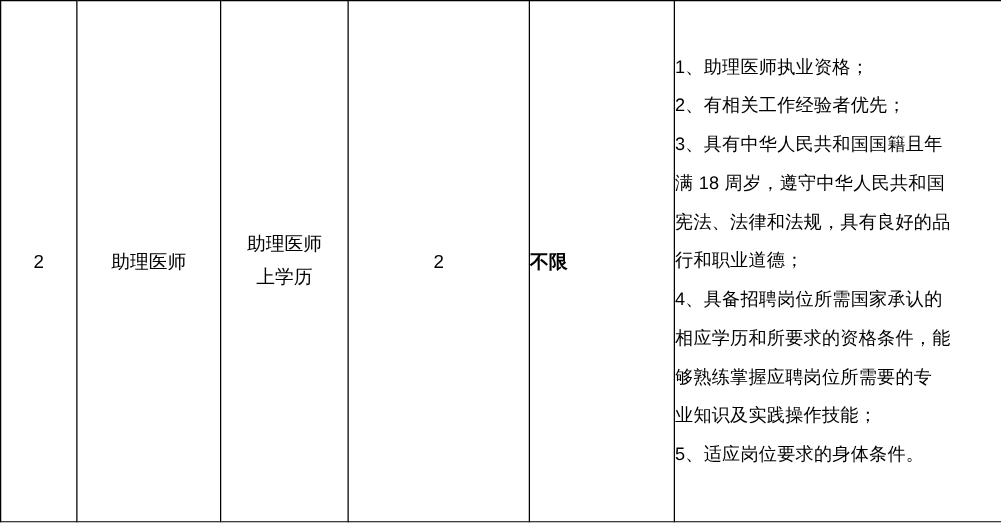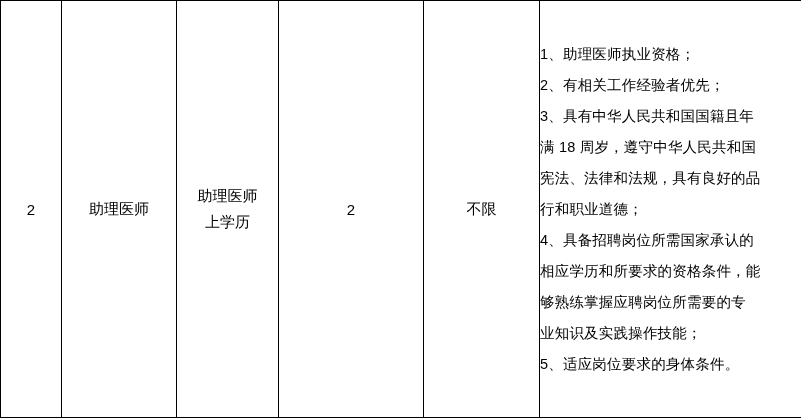--- a/index.html
+++ b/index.html
@@ -48,22 +48,23 @@
     font-size: 15px;
     line-height: 26px;
   }
   td.c-count {
     width: 144px;
     text-align: center;
     font-size: 15px;
   }
   td.c-major {
     width: 115px;
-    text-align: center;
+    text-align: left;
     font-size: 15px;
+    font-weight: bold;
   }
   td.c-req {
     width: 265px;
     vertical-align: top;
     padding: 6px 10px 6px 12px;
     font-size: 14.5px;
     line-height: 31px;
   }
   .req-line {
     white-space: nowrap;

